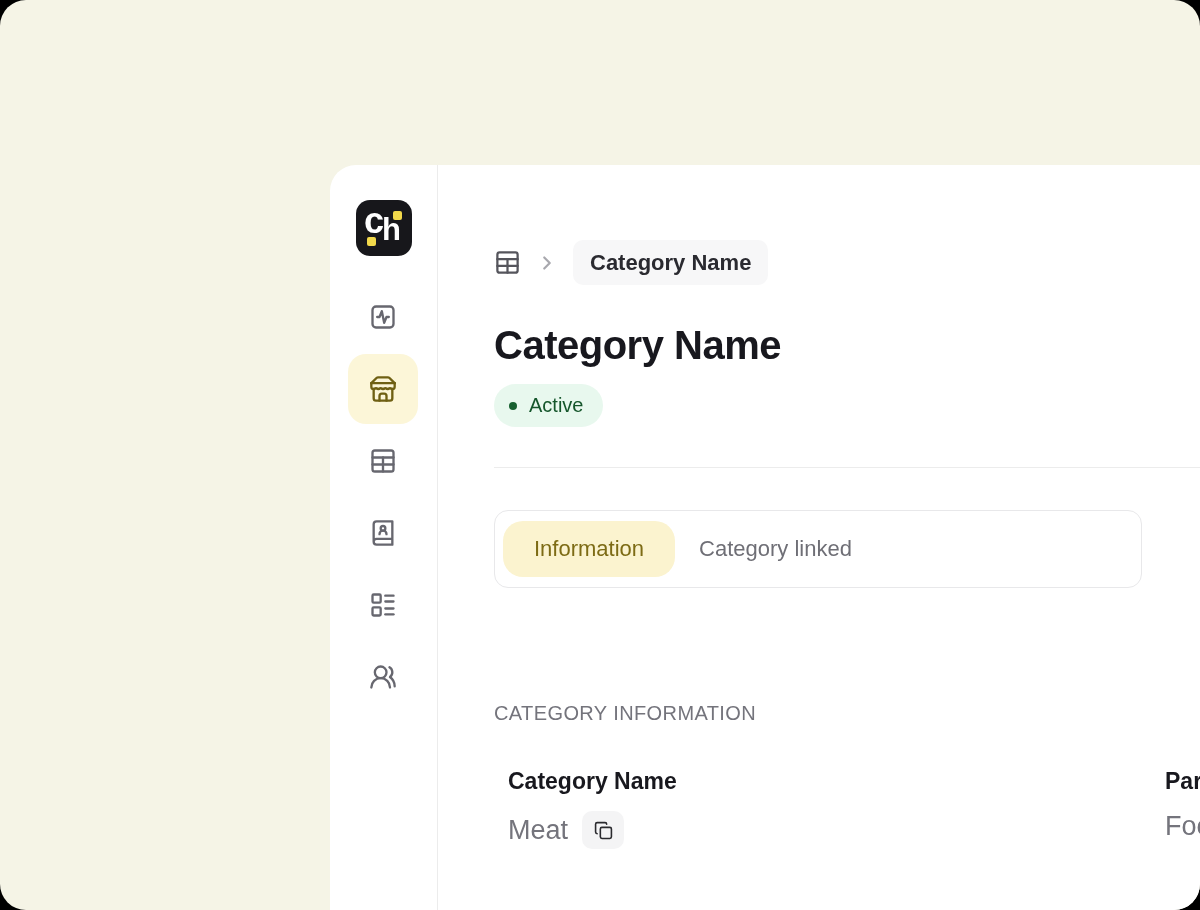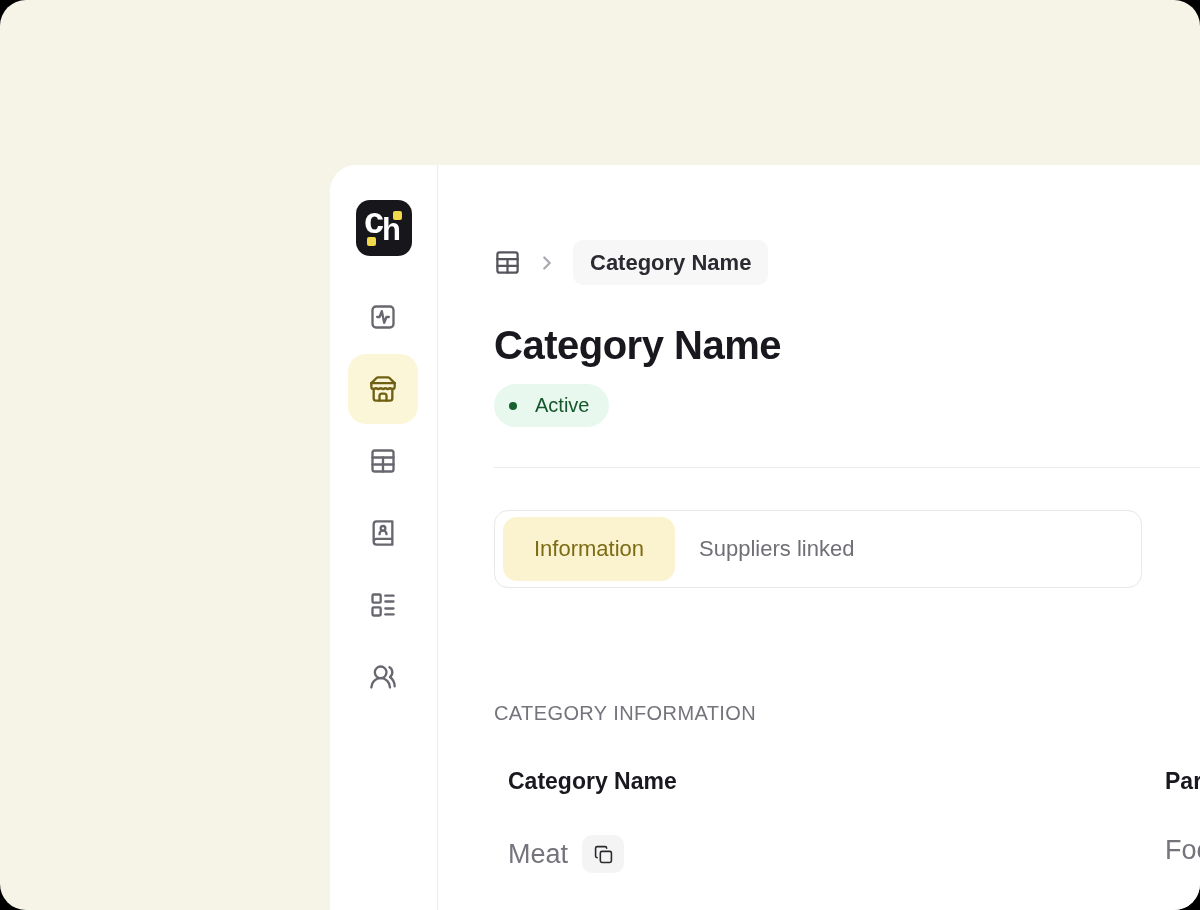--- a/index.html
+++ b/index.html
@@ -26,35 +26,35 @@
   
   .content{position:absolute;left:164px;top:0;right:0;bottom:0;}
   .breadcrumb{position:absolute;left:0;top:75px;height:45px;display:flex;align-items:center;gap:15px;}
   .crumb-root{display:flex;align-items:center;color:#55555c;}
   .crumb-root svg{width:27px;height:27px;}
   .crumb-chevron{color:#a8a8ae;display:flex;align-items:center;}
   .crumb-chevron svg{width:22px;height:22px;}
   .crumb-pill{height:45px;line-height:45px;padding:0 17px;border-radius:10px;background:#f7f7f8;
     font-size:22px;font-weight:700;color:#2a2a30;}
   .page-title{position:absolute;left:0;top:158px;margin:0;font-size:40px;font-weight:700;color:#18181e;letter-spacing:-0.5px;line-height:1.1;}
-  .status-badge{position:absolute;left:0;top:219px;height:43px;display:inline-flex;align-items:center;gap:18px;
+  .status-badge{position:absolute;left:0;top:219px;height:43px;display:inline-flex;align-items:center;gap:12px;
     padding:0 20px 0 15px;border-radius:22px;background:#E8F8EE;color:#15562B;font-size:20px;font-weight:500;}
   .status-dot{width:8px;height:8px;border-radius:50%;background:#17602f;}
   .divider{position:absolute;left:0;right:0;top:302px;height:1px;background:#ececec;}
   .tabs{position:absolute;left:0;top:345px;width:648px;height:78px;border:1px solid #e8e8ea;border-radius:14px;
     background:#fff;display:flex;align-items:center;padding:0 8px;}
-  .tab{height:64px;display:flex;align-items:center;padding:0 24px;border-radius:14px;
+  .tab{height:56px;display:flex;align-items:center;padding:0 24px;border-radius:20px;
     font-size:22px;color:#6f6f76;cursor:pointer;white-space:nowrap;}
   .tab.active{background:#FBF3CF;color:#7d6b15;padding:0 31px;}
   .section-heading{position:absolute;left:0;top:505px;font-size:20px;font-weight:500;color:#74747c;letter-spacing:0.4px;margin-top:32px;}
   .field{position:absolute;top:603px;}
   .field-1{left:14px;}
   .field-2{left:671px;}
   .field-label{font-size:23px;font-weight:600;color:#18181e;white-space:nowrap;}
-  .value-row{margin-top:40px;display:flex;align-items:center;gap:14px;}
+  .value-row{margin-top:16px;display:flex;align-items:center;gap:14px;}
   .field-value{font-size:27px;color:#74747c;white-space:nowrap;}
   .copy-btn{width:42px;height:38px;border-radius:10px;background:#f4f4f5;border:none;
     display:flex;align-items:center;justify-content:center;color:#2a2a2e;cursor:pointer;padding:0;}
   .copy-btn svg{width:19px;height:19px;}
   svg{display:block;}
 </style>
 </head>
 <body>
 
 <div class="screen">
@@ -154,21 +154,21 @@
 
       <span class="status-badge">
         <span class="status-dot"></span>
         <span>Active</span>
       </span>
 
       <div class="divider"></div>
 
       <div class="tabs">
         <div class="tab active">Information</div>
-        <div class="tab">Suppliers linked</div>
+        <div class="tab">Category linked</div>
       </div>
 
       <div class="section-heading">CATEGORY INFORMATION</div>
 
       <div class="field field-1">
         <div class="field-label">Category Name</div>
         <div class="value-row">
           <span class="field-value">Meat</span>
           <button class="copy-btn">
             <span>

